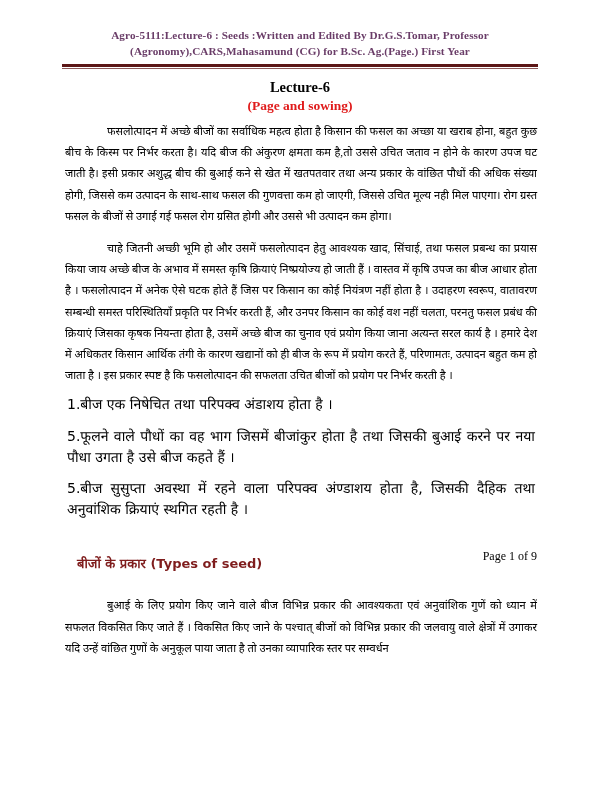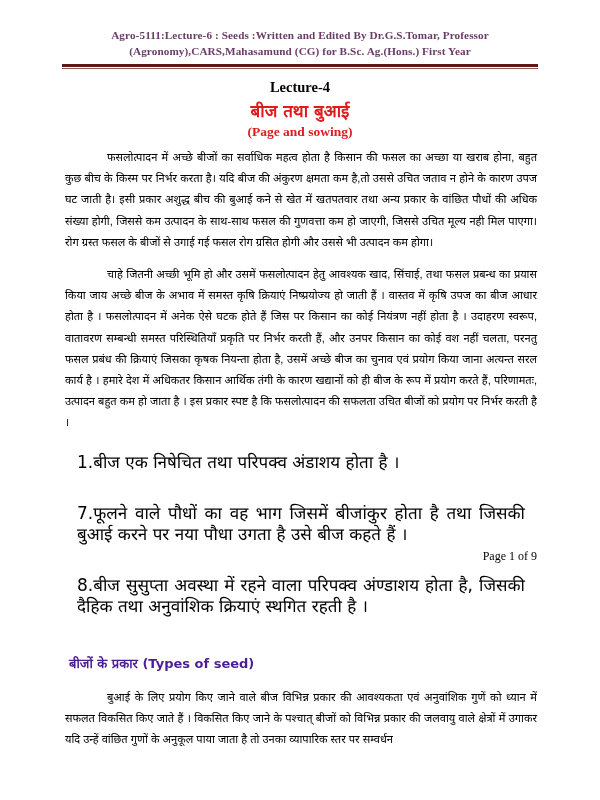--- a/index.html
+++ b/index.html
@@ -79,58 +79,58 @@
     color: #e01b1b;
     line-height: 18px;
   }
 
   
   .body-area {
     padding: 0 63px 0 65px;
     margin-top: 6px;
   }
   .para {
-    font-family: Liberation Sans, sans-serif;
+    font-family: Liberation Serif, serif;
     font-size: 11.1px;
     line-height: 21.2px;
     text-align: justify;
     text-justify: inter-word;
     color: #000000;
     margin: 0 0 0 0;
   }
   .para.indent {
     text-indent: 42px;
   }
   .para + .para {
     margin-top: 0px;
   }
   .spacer-sm { height: 8px; }
   .spacer-md { height: 11px; }
 
   .listitem {
     font-family: "DejaVu Sans", "Liberation Sans", sans-serif;
-    font-size: 17px;
+    font-size: 14px;
     line-height: 21.2px;
     text-align: justify;
     color: #000000;
-    margin: 12px;
+    margin: 2px;
   }
   .listitem-spacer { height: 6px; }
 
   .bold-lead {
     font-weight: bold;
   }
 
   .red-heading {
     font-family: "DejaVu Sans", "Liberation Sans", sans-serif;
     font-weight: bold;
     font-size: 13px;
     line-height: 22px;
-    color: #4c1d95;
-    margin: 4px;
+    color: #7f1d1d;
+    margin: 12px;
     text-align: left;
   }
 
   
   .footer {
     position: absolute;
     right: 63px;
     bottom: 36px;
     font-family: Liberation Serif, serif;
     font-size: 12px;
@@ -138,54 +138,53 @@
     text-align: right;
   }
 </style>
 </head>
 <body>
 
 <div class="page">
 
   <div class="doc-header">
     <div class="hdr-line">Agro-5111:Lecture-6 : Seeds :Written and Edited By Dr.G.S.Tomar, Professor</div>
-    <div class="hdr-line">(Agronomy),CARS,Mahasamund (CG) for B.Sc. Ag.(Hons.) First Year</div>
+    <div class="hdr-line">(Agronomy),CARS,Mahasamund (CG) for B.Sc. Ag.(Page.) First Year</div>
   </div>
   <div class="hdr-rule-wrap">
     <div class="hdr-rule-thick"></div>
     <div class="hdr-rule-gap"></div>
     <div class="hdr-rule-thin"></div>
   </div>
 
   <div class="title-block">
-    <div class="lecture-title">Lecture-4</div>
-    <div class="hindi-title">बीज तथा बुआई</div>
+    <div class="lecture-title">Lecture-6</div>
     <div class="eng-subtitle">(Page and sowing)</div>
   </div>
 
   <div class="body-area">
 
     <p class="para indent">फसलोत्पादन में अच्छे बीजों का सर्वाधिक महत्व होता है किसान की फसल का अच्छा  या खराब होना, बहुत कुछ बीच के किस्म पर निर्भर करता है। यदि  बीज की अंकुरण क्षमता कम है,तो उससे उचित जताव  न होने के कारण उपज घट जाती है। इसी प्रकार अशुद्ध बीच की बुआई कने से खेत में खतपतवार तथा अन्य प्रकार के वांछित पौधों की अधिक  संख्या होगी, जिससे कम उत्पादन के साथ-साथ फसल की गुणवत्ता कम हो जाएगी, जिससे उचित मूल्य नही मिल पाएगा। रोग  ग्रस्त फसल के बीजों से उगाई गई फसल रोग ग्रसित होगी और उससे भी उत्पादन कम होगा।</p>
 
     <div class="spacer-md"></div>
 
     <p class="para indent">चाहे जितनी अच्छी भूमि हो और उसमें फसलोत्पादन हेतु आवश्यक खाद, सिंचाई, तथा फसल प्रबन्ध का प्रयास किया जाय अच्छे बीज के अभाव में समस्त कृषि क्रियाएं निष्प्रयोज्य हो जाती हैं । वास्तव में कृषि उपज का बीज आधार होता है । फसलोत्पादन में अनेक ऐसे घटक होते हैं जिस पर किसान का कोई नियंत्रण नहीं होता है । उदाहरण स्वरूप, वातावरण सम्बन्धी समस्त परिस्थितियाँ प्रकृति पर निर्भर करती हैं, और उनपर किसान का कोई वश नहीं चलता, परनतु फसल प्रबंध की क्रियाएं जिसका कृषक नियन्ता होता है, उसमें अच्छे बीज का चुनाव एवं प्रयोग किया जाना अत्यन्त सरल कार्य है । हमारे देश में अधिकतर किसान आर्थिक तंगी के कारण खद्यानों को ही बीज के रूप में प्रयोग करते हैं, परिणामतः, उत्पादन बहुत कम हो जाता है । इस प्रकार स्पष्ट है कि फसलोत्पादन की सफलता उचित बीजों को प्रयोग पर निर्भर करती है ।</p>
 
 
     <div class="listitem-spacer"></div>
 
     <p class="listitem">1.बीज एक निषेचित तथा परिपक्व अंडाशय होता है ।</p>
 
     <div class="listitem-spacer"></div>
 
-    <p class="listitem">7.फूलने वाले पौधों का वह भाग जिसमें बीजांकुर होता है तथा जिसकी बुआई करने पर नया पौधा उगता है उसे बीज कहते हैं ।</p>
+    <p class="listitem">5.फूलने वाले पौधों का वह भाग जिसमें बीजांकुर होता है तथा जिसकी बुआई करने पर नया पौधा उगता है उसे बीज कहते हैं ।</p>
 
     <div class="listitem-spacer"></div>
 
-    <p class="listitem">8.बीज सुसुप्ता अवस्था में रहने वाला परिपक्व अंण्डाशय होता है, जिसकी दैहिक तथा अनुवांशिक क्रियाएं स्थगित रहती है ।</p>
+    <p class="listitem">5.बीज सुसुप्ता अवस्था में रहने वाला परिपक्व अंण्डाशय होता है, जिसकी दैहिक तथा अनुवांशिक क्रियाएं स्थगित रहती है ।</p>
 
     <div class="spacer-sm"></div>
 
 
     <div class="spacer-md"></div>
 
     <p class="red-heading">बीजों के प्रकार (Types of seed)</p>
 
     <div class="spacer-sm"></div>
 

